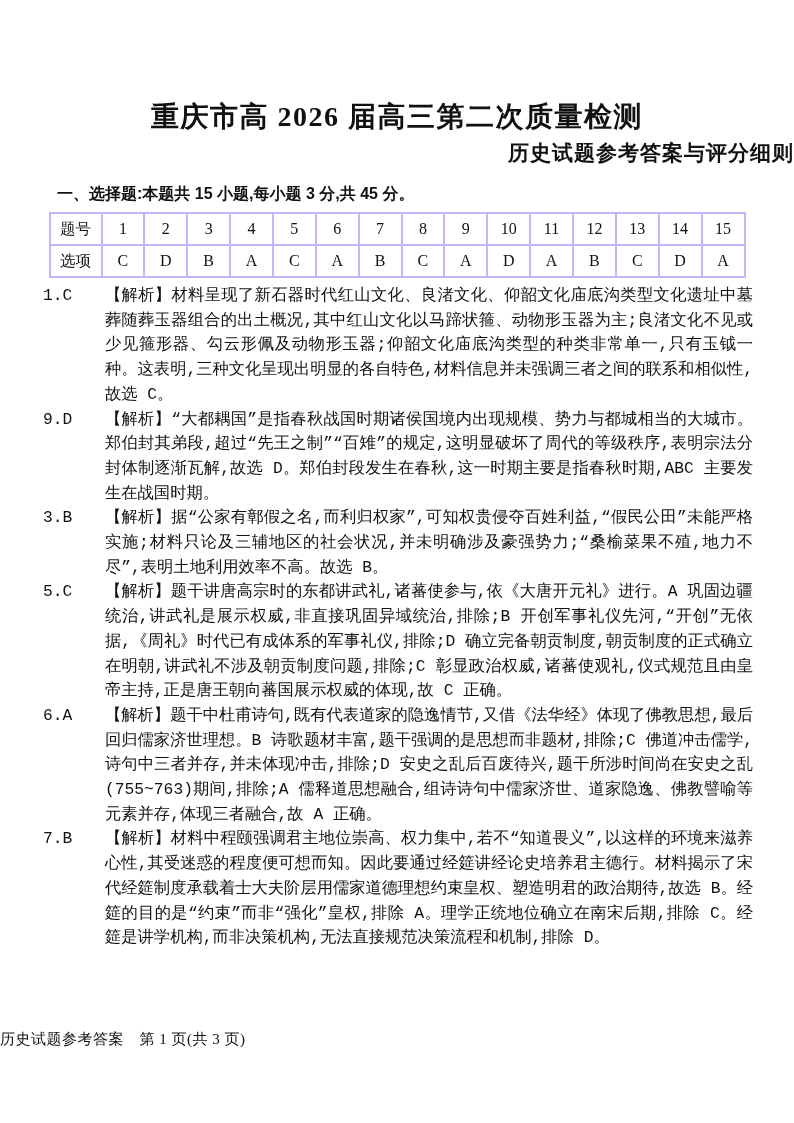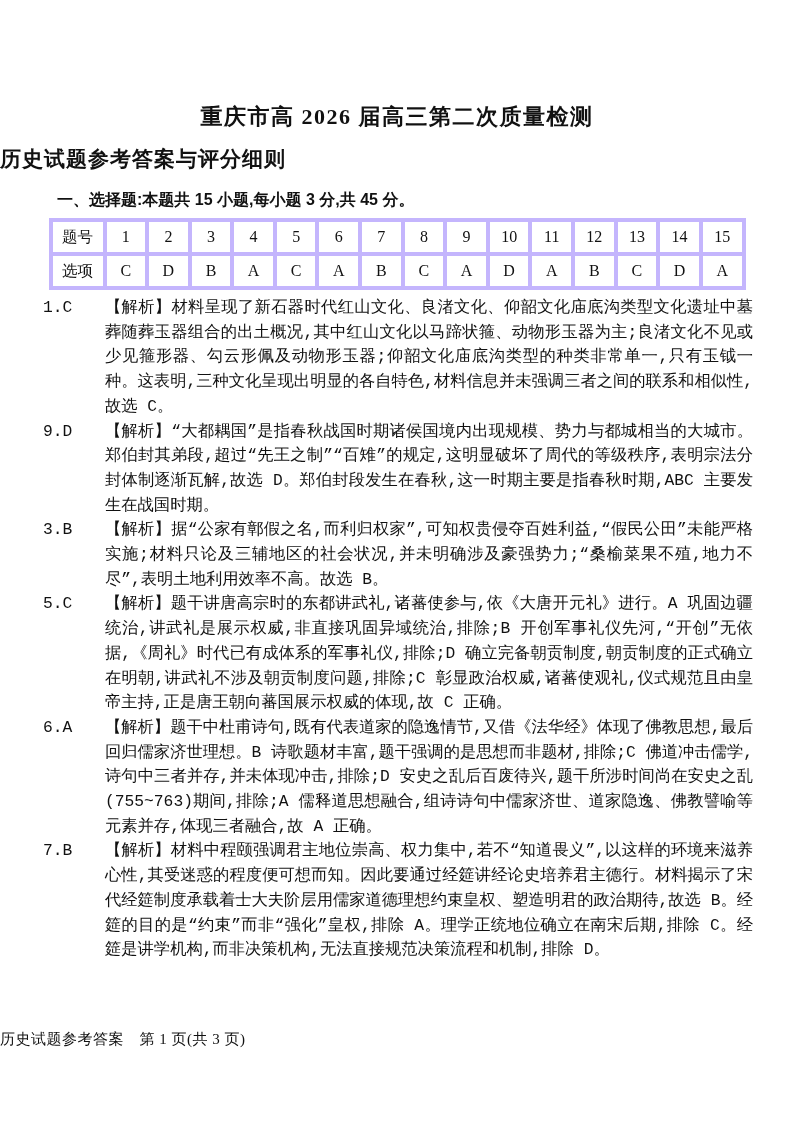--- a/index.html
+++ b/index.html
@@ -17,49 +17,49 @@
   .page {
     position: relative;
     width: 794px;
     height: 1123px;
     background: #ffffff;
     overflow: hidden;
   }
   .doc-title {
     padding-top: 103px;
     text-align: center;
-    font-size: 22px;
+    font-size: 28px;
     font-weight: 600;
     letter-spacing: 1.5px;
     line-height: 27px;
   }
   .doc-subtitle {
-    margin-top: 18px;
-    text-align: left;
+    margin-top: 12px;
+    text-align: right;
     font-family: "Liberation Sans", sans-serif;
     font-size: 21px;
     font-weight: 700;
     letter-spacing: 1px;
     line-height: 22px;
   }
   .section-heading {
     margin: 20px 43px 0 57px;
     font-family: "Liberation Sans", sans-serif;
     font-size: 16px;
     font-weight: 700;
     line-height: 20px;
   }
   table.answer-table {
     margin: 8px auto 0 auto;
     border-collapse: collapse;
     table-layout: fixed;
     width: 697px;
   }
   table.answer-table td {
-    border: 4px solid #c4b5fd;
+    border: 2px solid #c4b5fd;
     text-align: center;
     vertical-align: middle;
     height: 30px;
     padding: 0;
     font-size: 16px;
   }
   table.answer-table td.row-header {
     width: 50px;
     font-size: 15.5px;
   }

